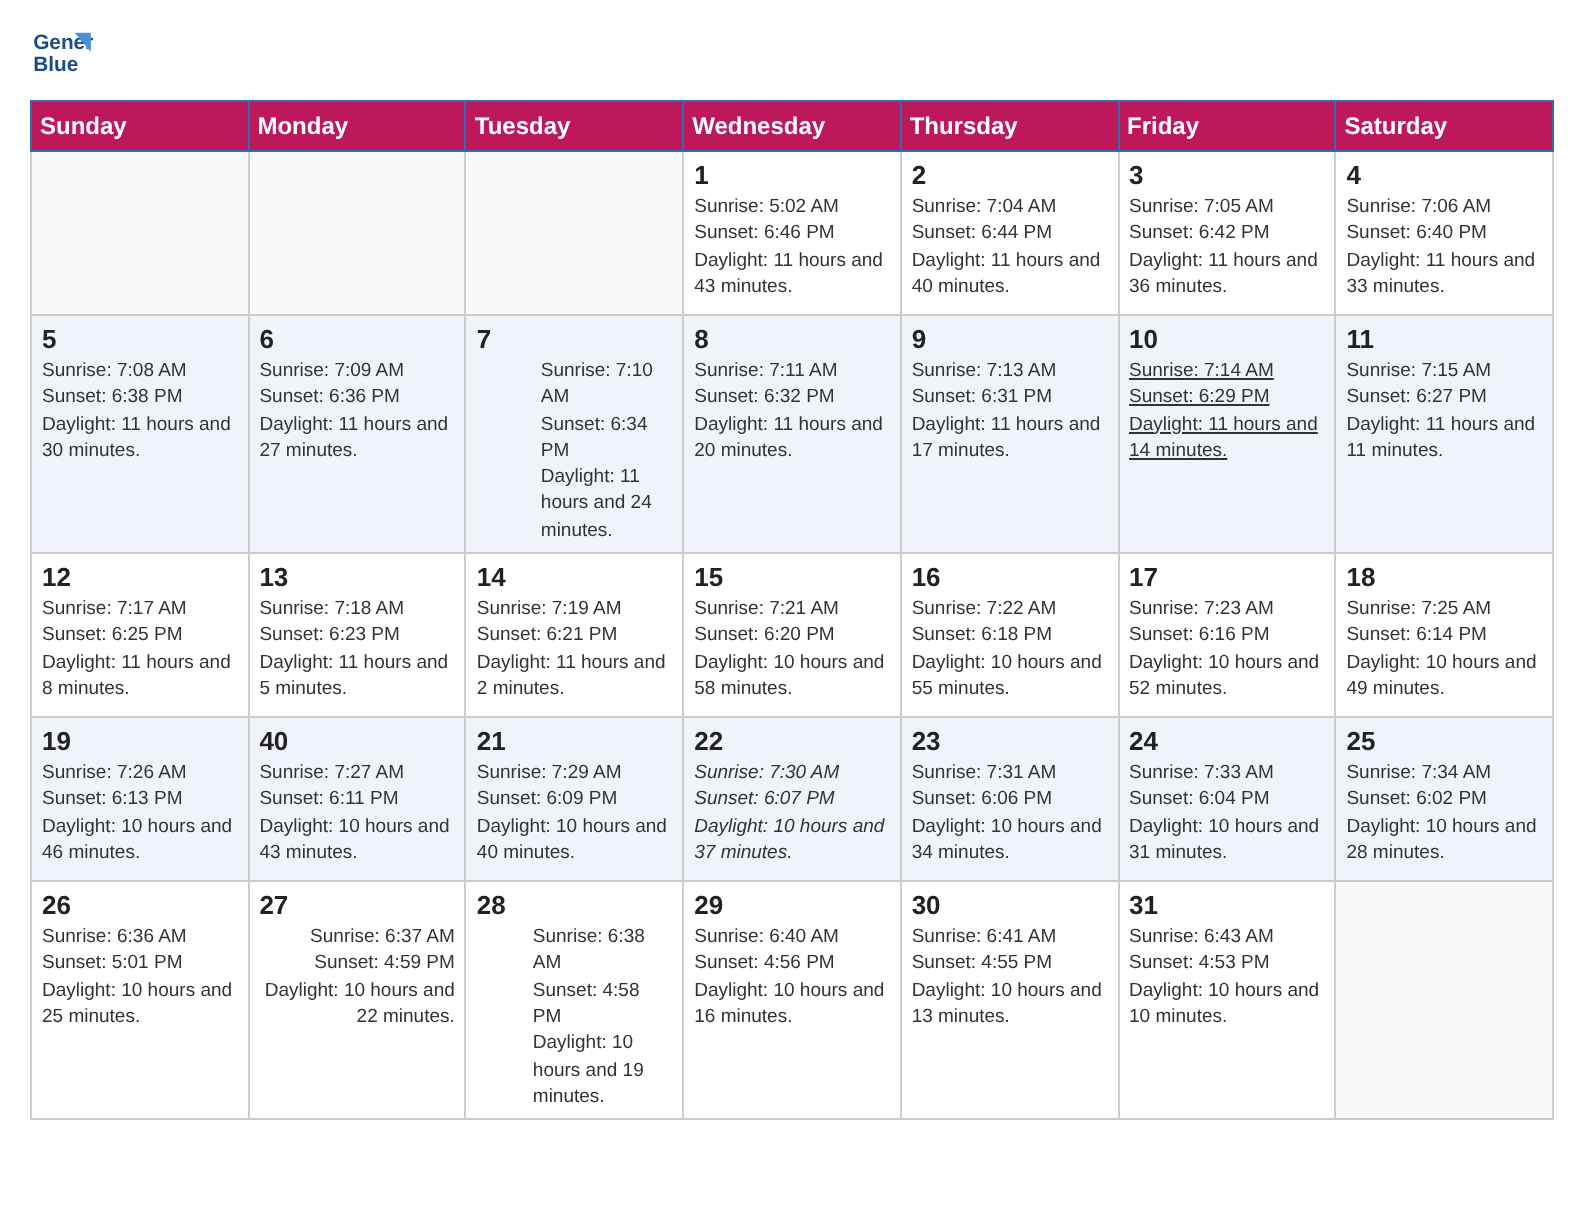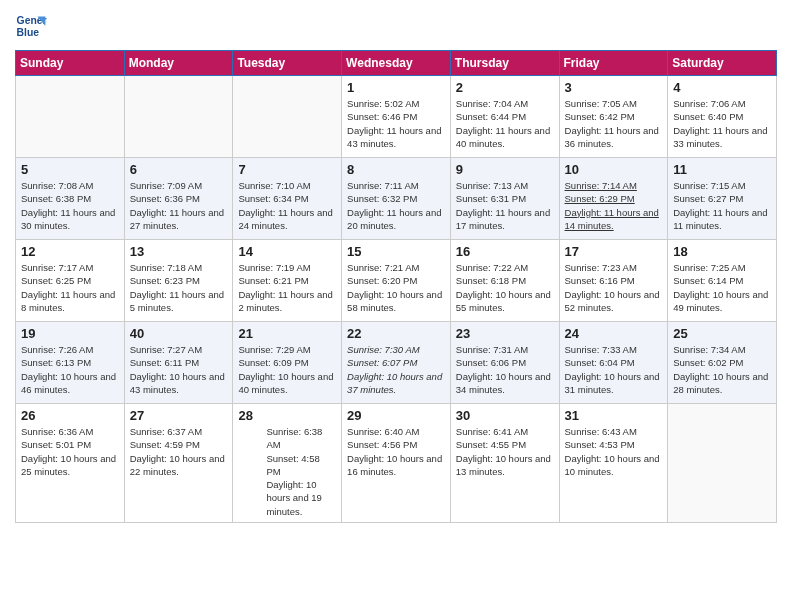--- a/index.html
+++ b/index.html
@@ -165,21 +165,21 @@
 Daylight: 11 hours and 30 minutes.</div>
           </td>
           <td>
             <div class="day-number">6</div>
             <div class="day-info" style="white-space: pre-line;">Sunrise: 7:09 AM
 Sunset: 6:36 PM
 Daylight: 11 hours and 27 minutes.</div>
           </td>
           <td>
             <div class="day-number">7</div>
-            <div class="day-info" style="white-space: pre-line;">Sunrise: 7:10 AM
+            <div class="day-info" style="white-space: pre-line; margin-left: 32px;">Sunrise: 7:10 AM
 Sunset: 6:34 PM
 Daylight: 11 hours and 24 minutes.</div>
           </td>
           <td>
             <div class="day-number">8</div>
             <div class="day-info" style="white-space: pre-line;">Sunrise: 7:11 AM
 Sunset: 6:32 PM
 Daylight: 11 hours and 20 minutes.</div>
           </td>
           <td>
@@ -291,21 +291,21 @@
         </tr>
         <tr class="row-white">
           <td>
             <div class="day-number">26</div>
             <div class="day-info" style="white-space: pre-line;">Sunrise: 6:36 AM
 Sunset: 5:01 PM
 Daylight: 10 hours and 25 minutes.</div>
           </td>
           <td>
             <div class="day-number">27</div>
-            <div class="day-info" style="white-space: pre-line;">Sunrise: 6:37 AM
+            <div class="day-info" style="white-space: pre-line; text-align: right;">Sunrise: 6:37 AM
 Sunset: 4:59 PM
 Daylight: 10 hours and 22 minutes.</div>
           </td>
           <td>
             <div class="day-number">28</div>
             <div class="day-info" style="white-space: pre-line; margin-left: 28px;">Sunrise: 6:38 AM
 Sunset: 4:58 PM
 Daylight: 10 hours and 19 minutes.</div>
           </td>
           <td>

